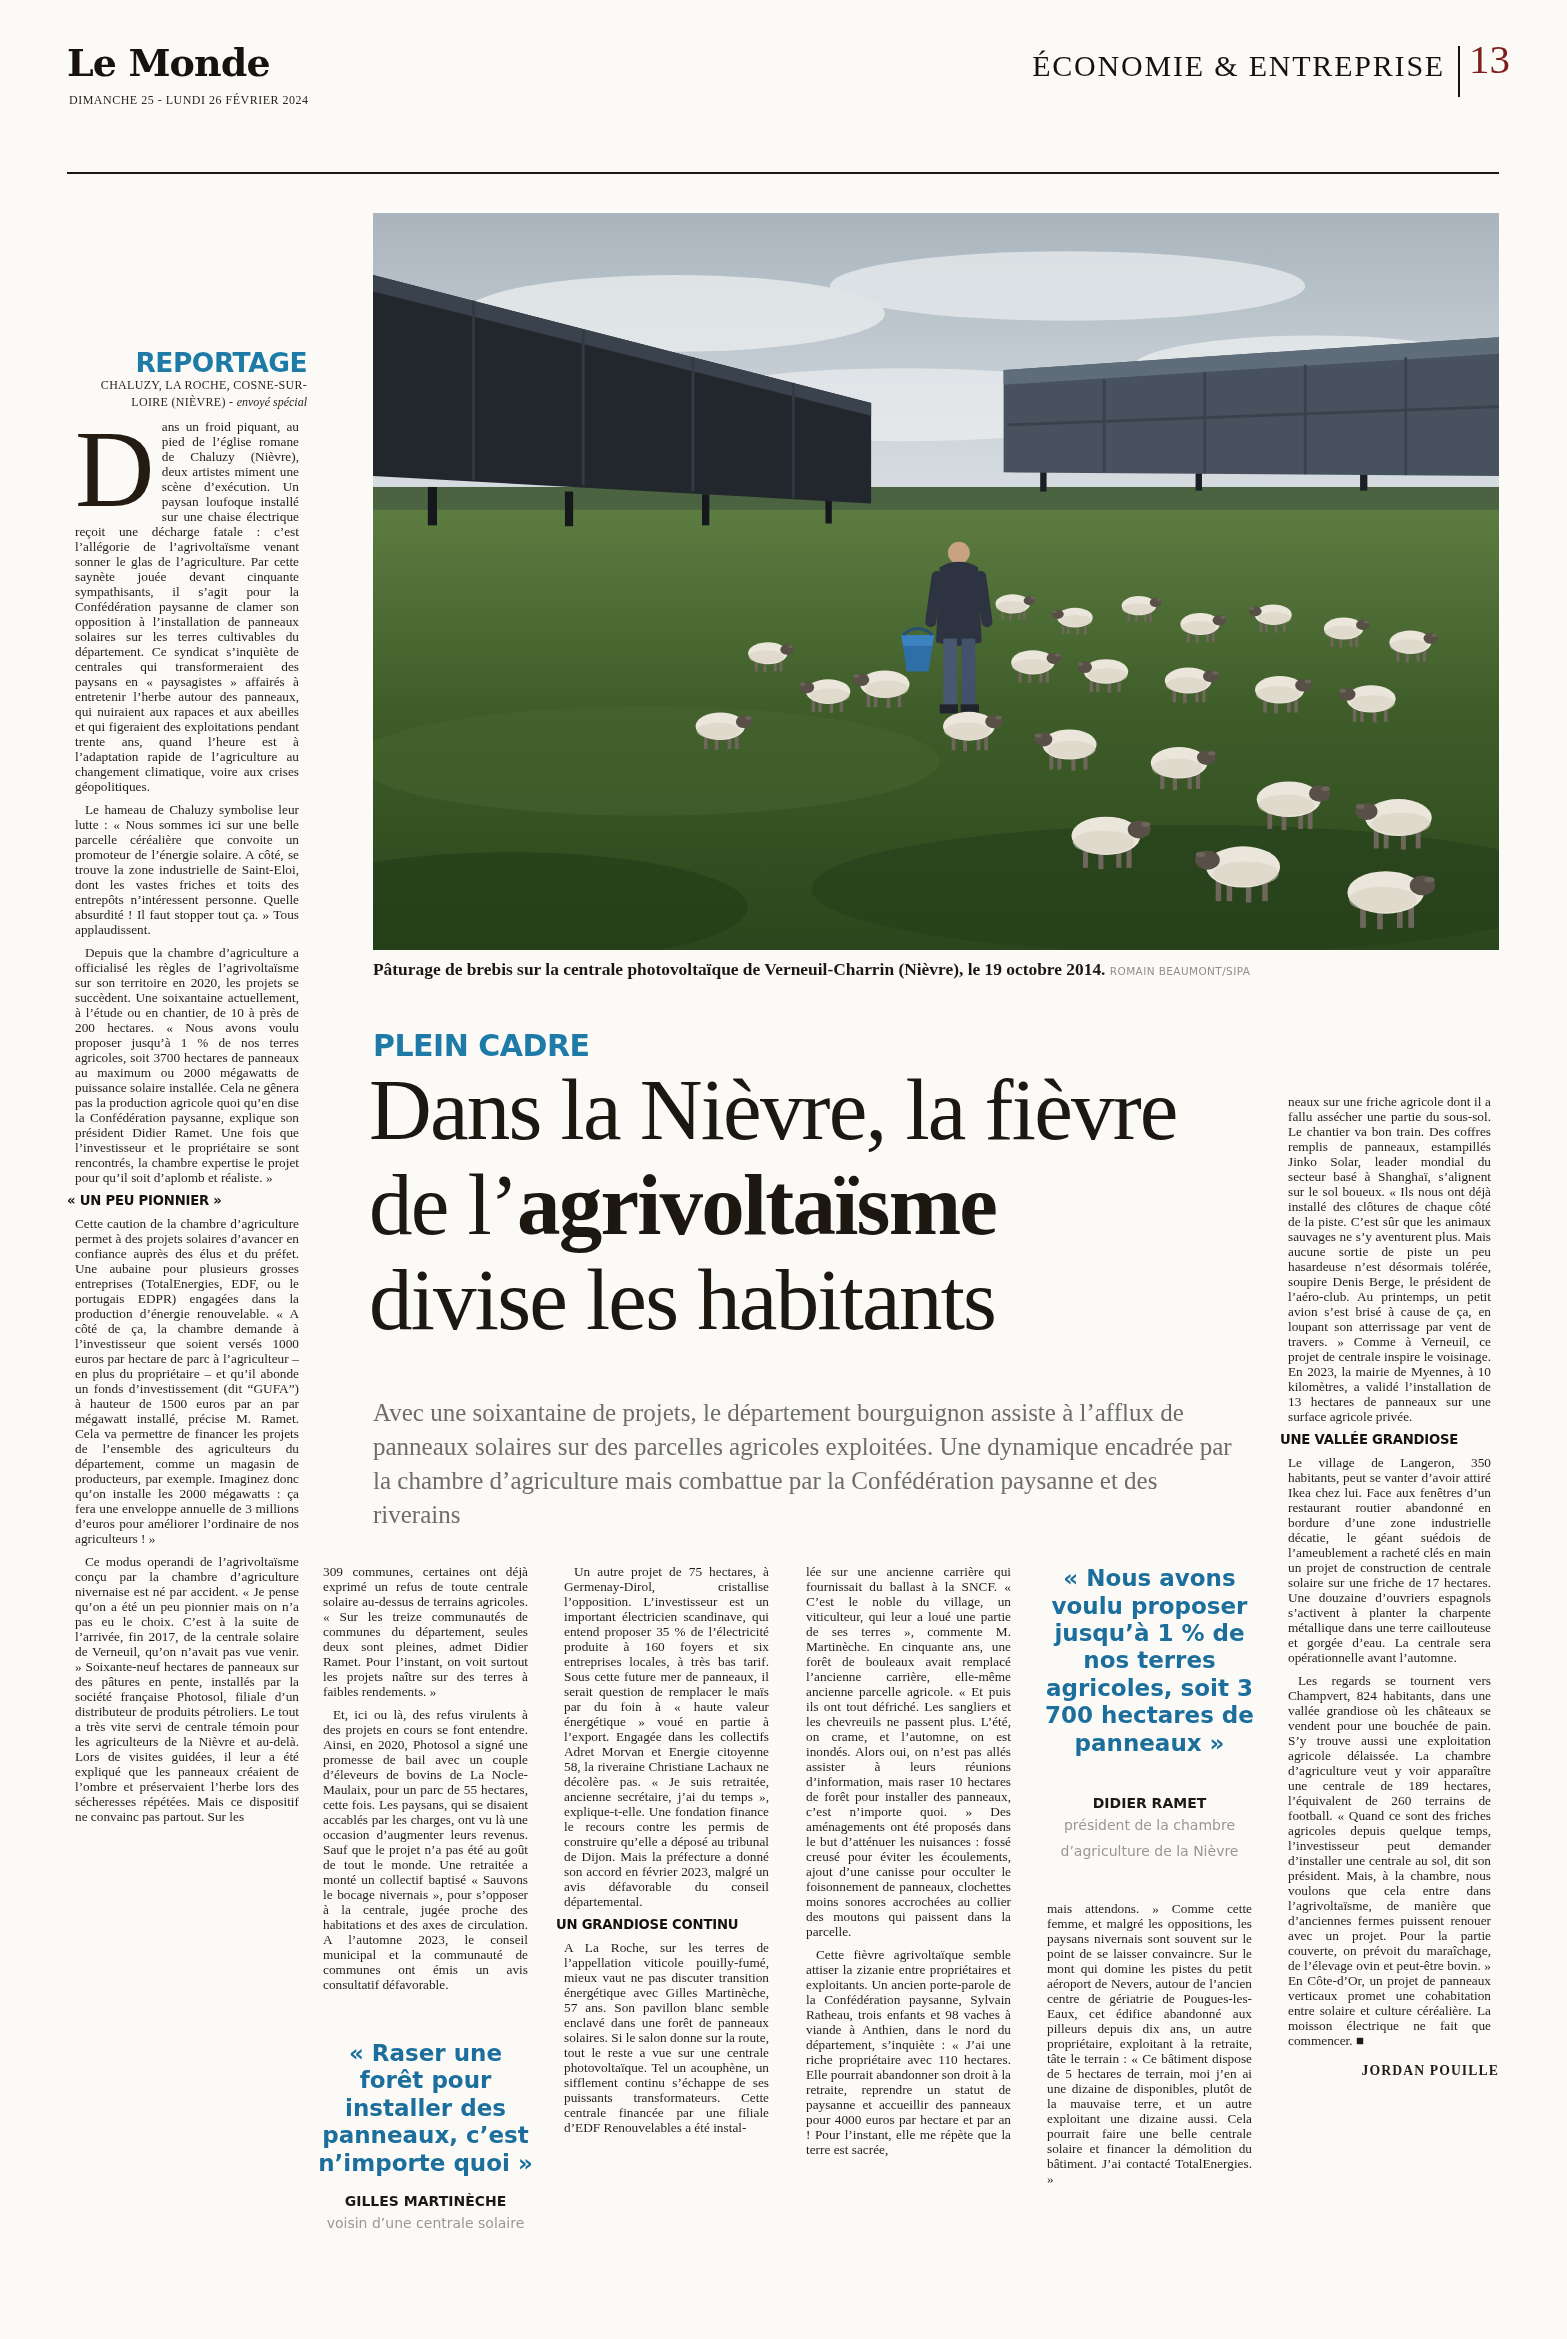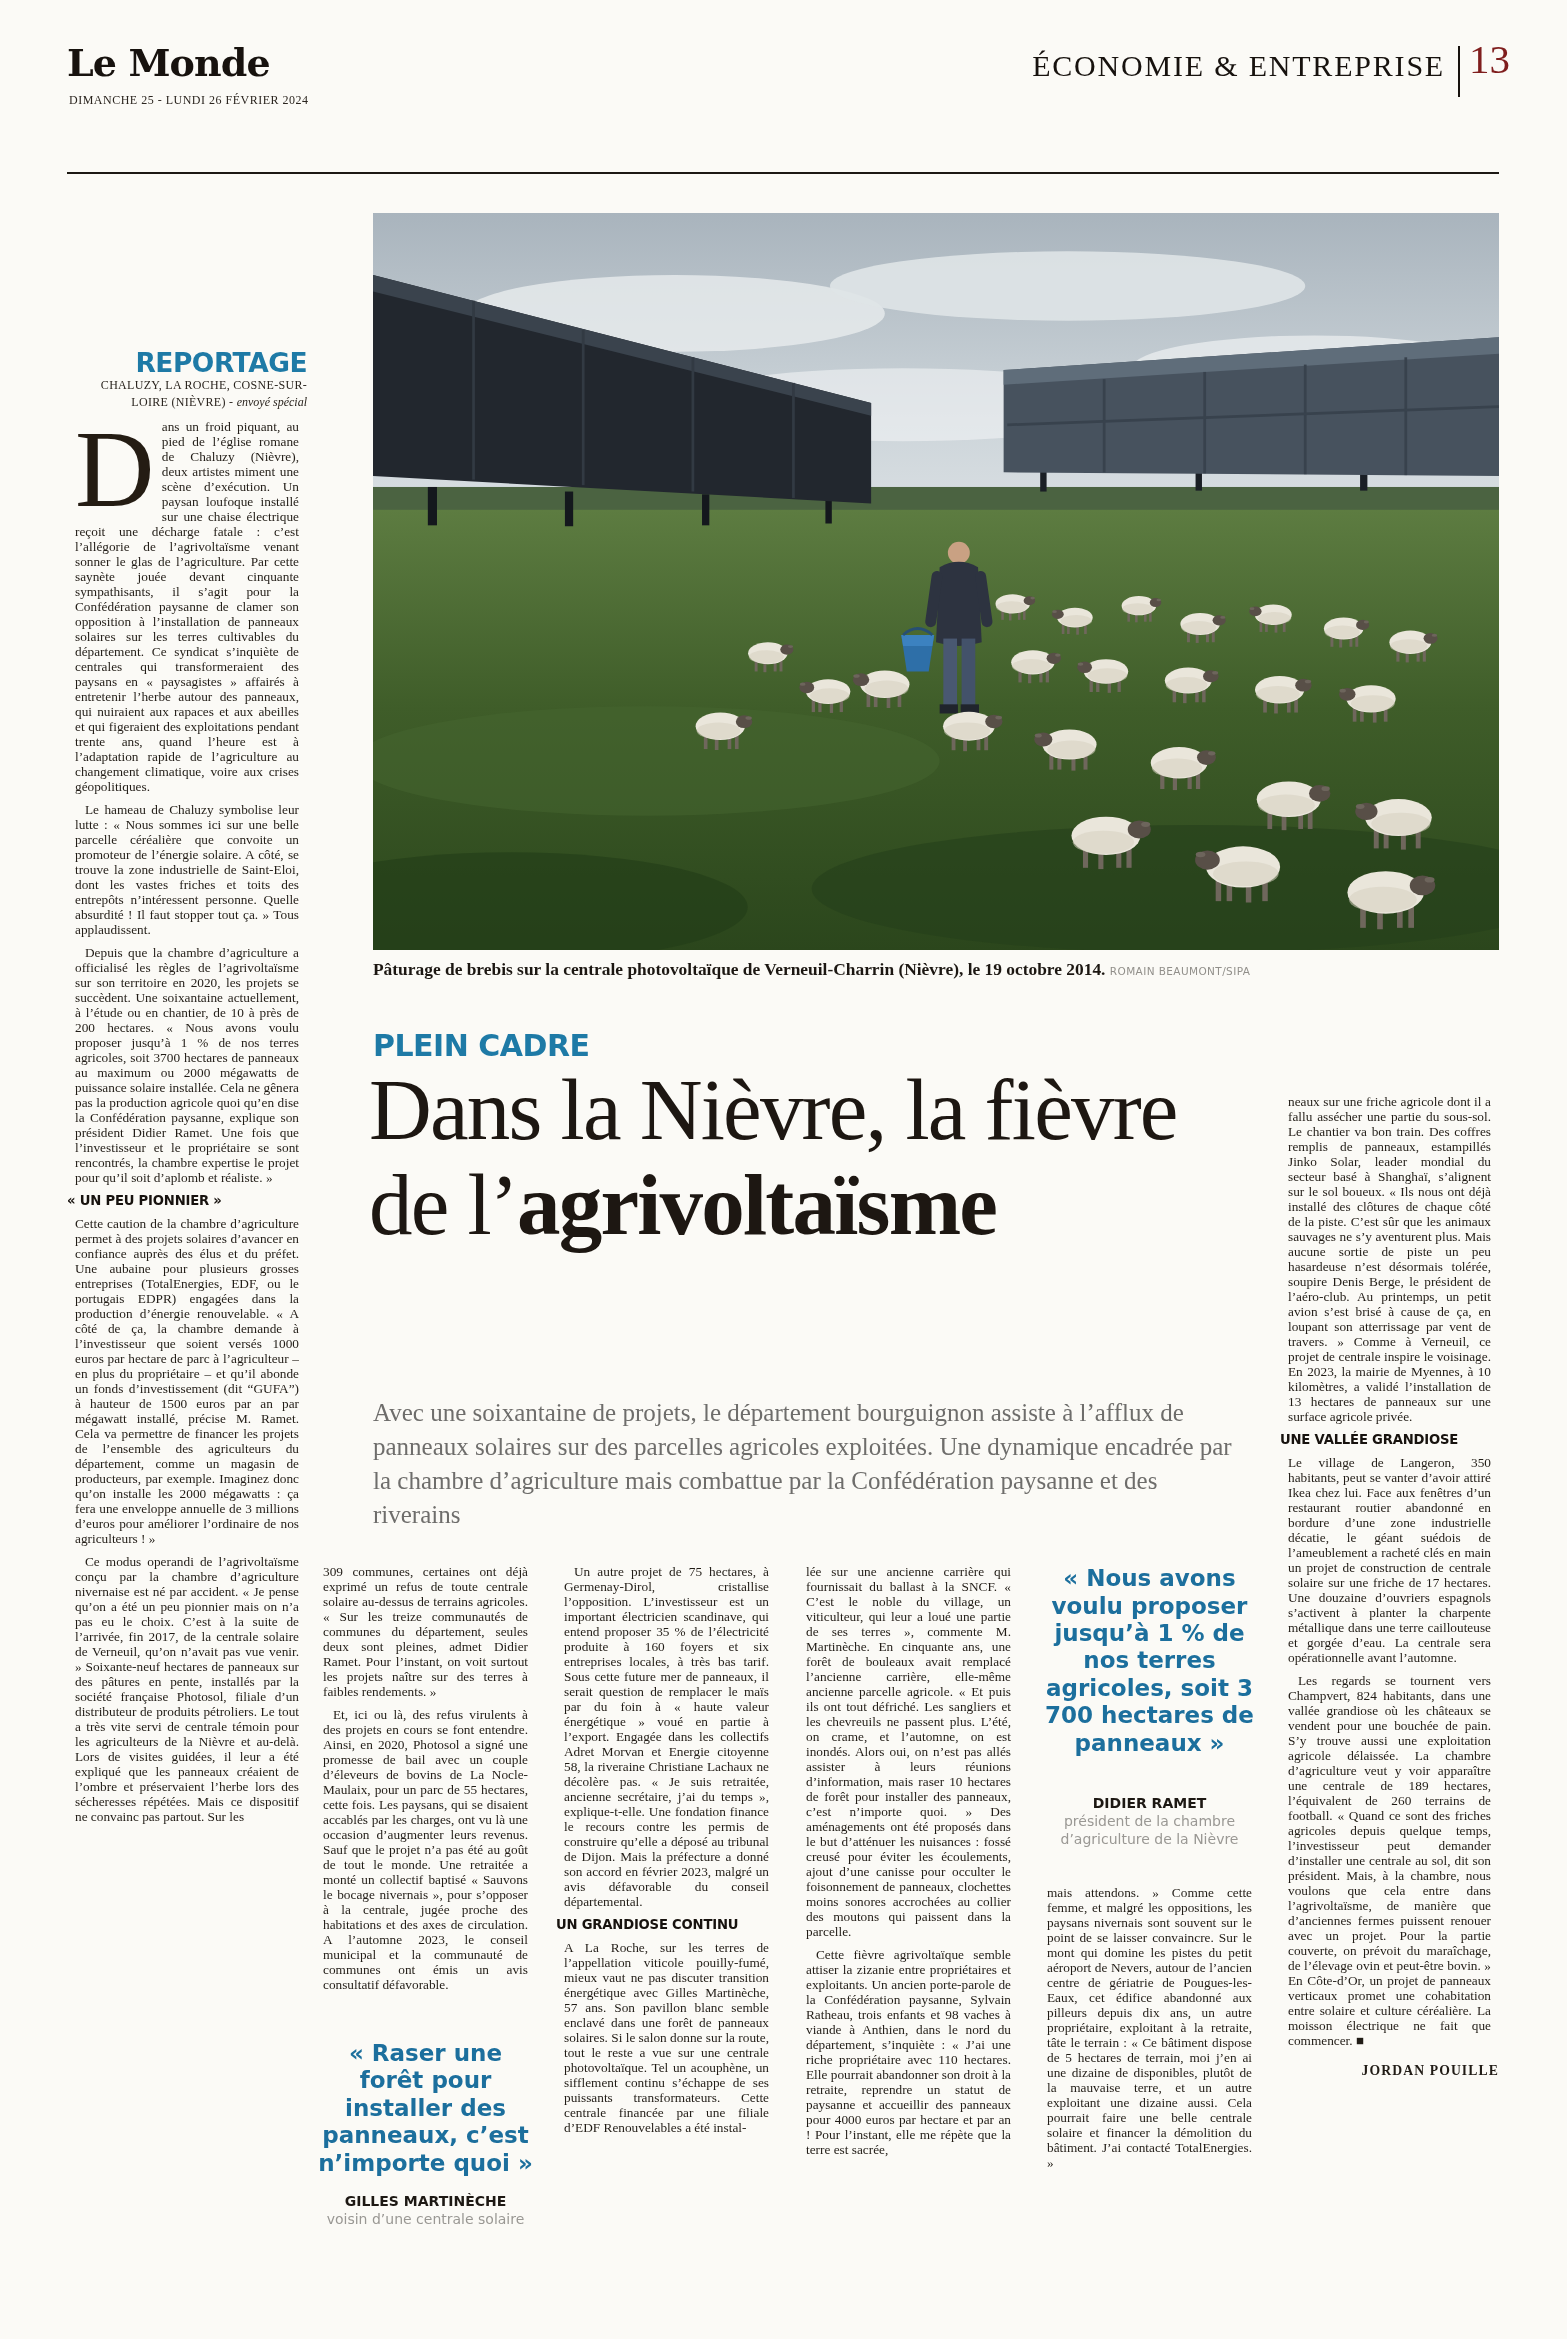--- a/index.html
+++ b/index.html
@@ -51,21 +51,21 @@
               line-height:34px;color:#6e6d6b;text-align:left;}
 
   
   .pull-quote{font-family:"DejaVu Sans",sans-serif;font-weight:bold;color:#1c6f9d;
               font-size:23px;line-height:27.4px;text-align:center;text-indent:0;}
   .pq1{margin-top:48px;}
   .pq2{padding-top:9.1px;margin-bottom:37px;}
   .pq-author{margin-top:14.6px;font-family:"DejaVu Sans",sans-serif;font-weight:bold;
              font-size:14px;color:#1d1813;text-align:center;line-height:18.3px;}
   .pq-role{font-family:"DejaVu Sans",sans-serif;font-size:14px;color:#9a9894;
-           text-align:center;line-height:18px;}
+           text-align:center;line-height:26px;}
 
   .signature{text-align:right;font-weight:bold;font-size:13.7px;letter-spacing:1.1px;margin-top:15px;}
 </style>
 </head>
 <body>
 
 <div class="page">
 
   <div class="masthead">Le Monde</div>
   <div class="edition-date">DIMANCHE 25 - LUNDI 26 FÉVRIER 2024</div>
@@ -190,20 +190,21 @@
   </svg>
   <div class="caption">
     <span class="caption-text">Pâturage de brebis sur la centrale photovoltaïque de Verneuil-Charrin (Nièvre), le 19 octobre 2014.</span>
     <span class="caption-credit">ROMAIN BEAUMONT/SIPA</span>
   </div>
 
   <div class="kicker kicker-plein">PLEIN CADRE</div>
   <h1 class="headline">
     <span class="hl-line">Dans la Nièvre, la fièvre</span>
     <span class="hl-line"><span>de l’</span><span class="hl-bold">agrivoltaïsme</span></span>
+    <span class="hl-line">divise les habitants</span>
   </h1>
   <div class="standfirst">Avec une soixantaine de projets, le département bourguignon assiste à l’afflux de panneaux solaires sur des parcelles agricoles exploitées. Une dynamique encadrée par la chambre d’agriculture mais combattue par la Confédération paysanne et des riverains</div>
 
   <div class="col colA c2">
     <div>
         <p class="blk-pc">309 communes, certaines ont déjà exprimé un refus de toute centrale solaire au-dessus de terrains agricoles. « Sur les treize communautés de communes du département, seules deux sont pleines, admet Didier Ramet. Pour l’instant, on voit surtout les projets naître sur des terres à faibles rendements. »</p>
         <p class="blk-p">Et, ici ou là, des refus virulents à des projets en cours se font entendre. Ainsi, en 2020, Photosol a signé une promesse de bail avec un couple d’éleveurs de bovins de La Nocle-Maulaix, pour un parc de 55 hectares, cette fois. Les paysans, qui se disaient accablés par les charges, ont vu là une occasion d’augmenter leurs revenus. Sauf que le projet n’a pas été au goût de tout le monde. Une retraitée a monté un collectif baptisé « Sauvons le bocage nivernais », pour s’opposer à la centrale, jugée proche des habitations et des axes de circulation. A l’automne 2023, le conseil municipal et la communauté de communes ont émis un avis consultatif défavorable.</p>
       </div>
     <div class="pull-quote pq1">« Raser une forêt pour installer des panneaux, c’est n’importe quoi »</div>
     <div class="pq-author">GILLES MARTINÈCHE</div>

